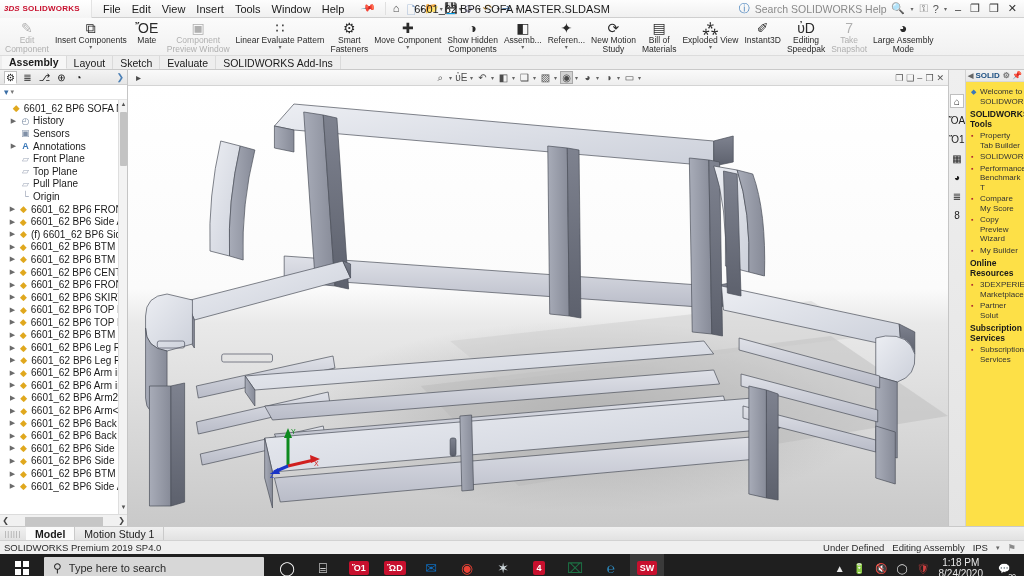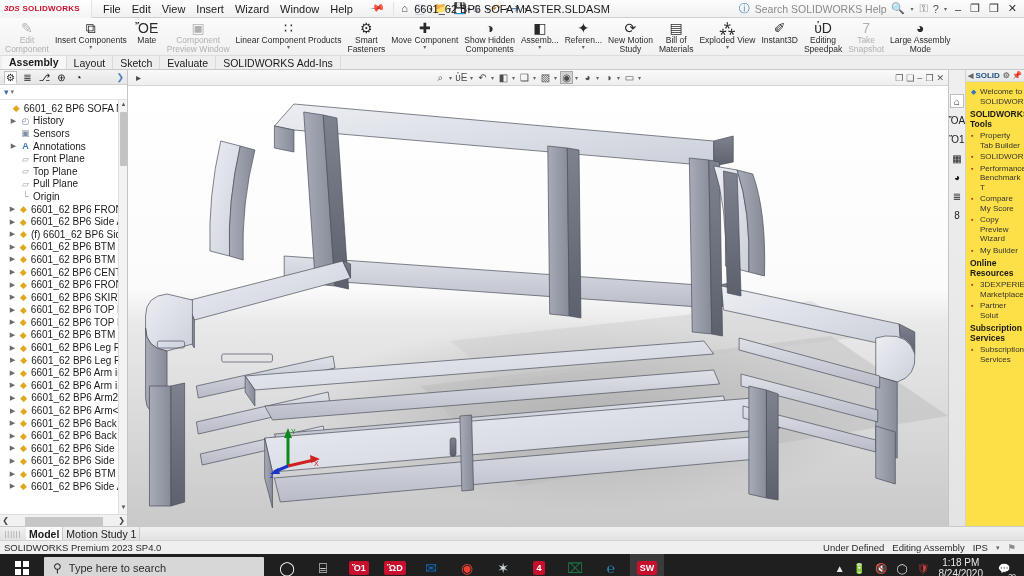--- a/index.html
+++ b/index.html
@@ -114,21 +114,21 @@
   .tp-title{ font-size:8.5px; font-weight:bold; color:#1a1a1a; line-height:10px;}
   .tp-link{ font-size:8px; color:#333; line-height:9.5px; display:flex; gap:2px; padding:2px 0 0 1px;}
   .tp-link .bi{ flex:0 0 7px; font-size:7px; color:#b03030;}
   .tp-link span.t{ display:block;}
   
   .bottomtabs{
     height:14px; background:linear-gradient(#f0f0f0,#e2e2e2); border-top:1px solid #c9c9c9;
     display:flex; align-items:stretch; font-size:10.5px;
   }
   .grip{ width:26px; display:flex; align-items:center; justify-content:center; color:#9a9a9a; font-size:7px; letter-spacing:1px;}
-  .btab{ padding:0 3px; display:flex; align-items:center; border-right:1px solid #cacaca; cursor:default;}
+  .btab{ padding:0 9px; display:flex; align-items:center; border-right:1px solid #cacaca; cursor:default;}
   .btab.active{ background:#fbfbfb; font-weight:bold;}
   .statusbar{
     height:14px; background:#efefef; border-top:1px solid #d2d2d2; display:flex; align-items:center;
     font-size:9.5px; color:#2a2a2a; padding:0 4px;
   }
   .sb-right{ margin-left:auto; display:flex; align-items:center; gap:8px; padding-right:4px;}
   
   .taskbar{ height:28px; background:#1f1f1f; display:flex; align-items:center; color:#fff;}
   .startbtn{ width:44px; height:28px; display:flex; align-items:center; justify-content:center;}
   .winflag{ width:14px; height:14px; display:grid; grid-template-columns:1fr 1fr; grid-template-rows:1fr 1fr; gap:1.5px;}
@@ -151,21 +151,21 @@
 <div class="titlebar">
   <div class="sw-logo">
     <span class="ds">3DS</span>
     <span class="nm">SOLIDWORKS</span>
   </div>
   <div class="menubar">
     <span>File</span>
     <span>Edit</span>
     <span>View</span>
     <span>Insert</span>
-    <span>Wizard</span>
+    <span>Tools</span>
     <span>Window</span>
     <span>Help</span>
     <span class="pin">📌</span>
   </div>
   <div class="qat">
     <span class="qicon" style="font-size:11px;color:#4a4a4a;">⌂</span>
     <span class="qicon" style="font-size:11px;color:#6a8fc0;">🗋</span>
     <span class="caretmini">▾</span>
     <span class="qicon" style="font-size:11px;color:#4f8f4f;">📂</span>
     <span class="caretmini">▾</span>
@@ -209,21 +209,21 @@
       <div class="gl">ὌE</div>
       <div class="lbl">Mate</div>
     </div>
     <div class="rb dim">
       <div class="gl">▣</div>
       <div class="lbl">Component
 Preview Window</div>
     </div>
     <div class="rb">
       <div class="gl">∷</div>
-      <div class="lbl">Linear Component Products</div>
+      <div class="lbl">Linear Evaluate Pattern</div>
       <div class="dd">▾</div>
     </div>
     <div class="rb">
       <div class="gl">⚙</div>
       <div class="lbl">Smart
 Fasteners</div>
     </div>
     <div class="rb">
       <div class="gl">✚</div>
       <div class="lbl">Move Component</div>
@@ -705,21 +705,21 @@
 
 <div class="bottomtabs">
   <div class="grip">||||||</div>
   <div id="btabs" style="display:flex;">
       <div class="btab active">Model</div>
       <div class="btab">Motion Study 1</div>
     </div>
 </div>
 
 <div class="statusbar">
-  <span>SOLIDWORKS Premium 2023 SP4.0</span>
+  <span>SOLIDWORKS Premium 2019 SP4.0</span>
   <span class="sb-right">
     <span>Under Defined</span>
     <span>Editing Assembly</span>
     <span>IPS</span>
     <span style="font-size:7px;color:#666;">▾</span>
     <span style="color:#8a8a8a;">⚑</span>
   </span>
 </div>
 
 <div class="taskbar">

